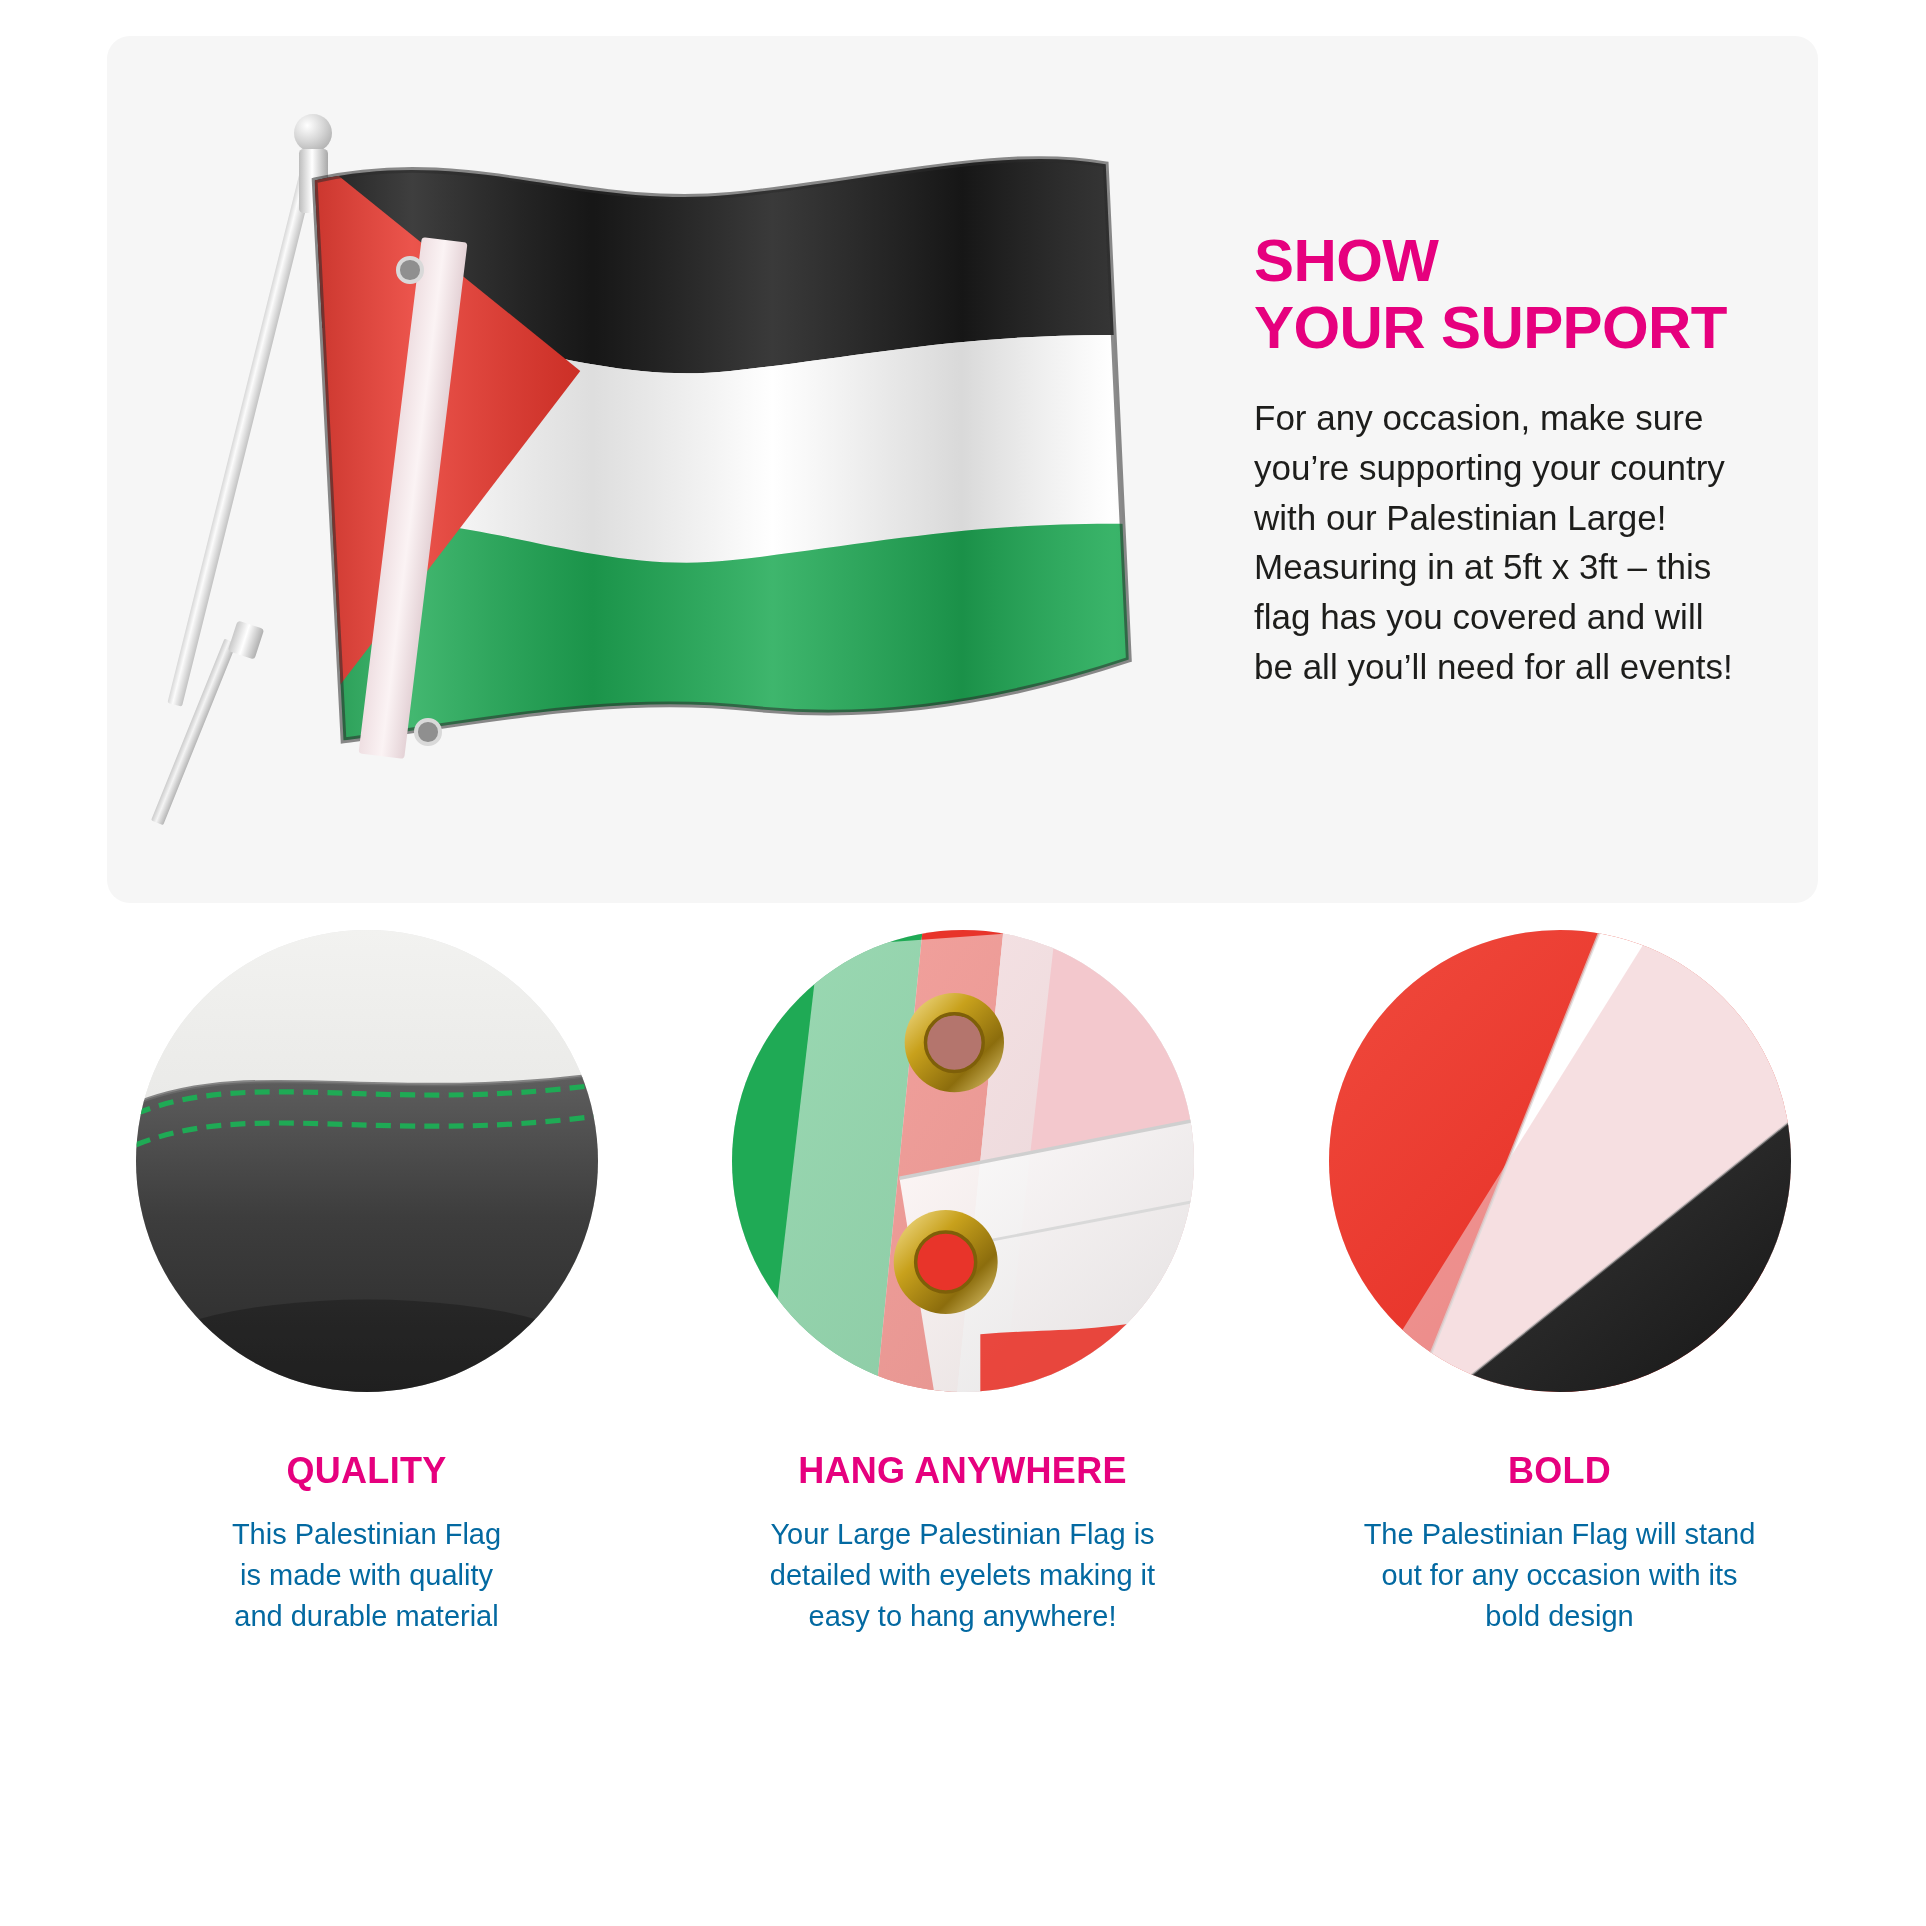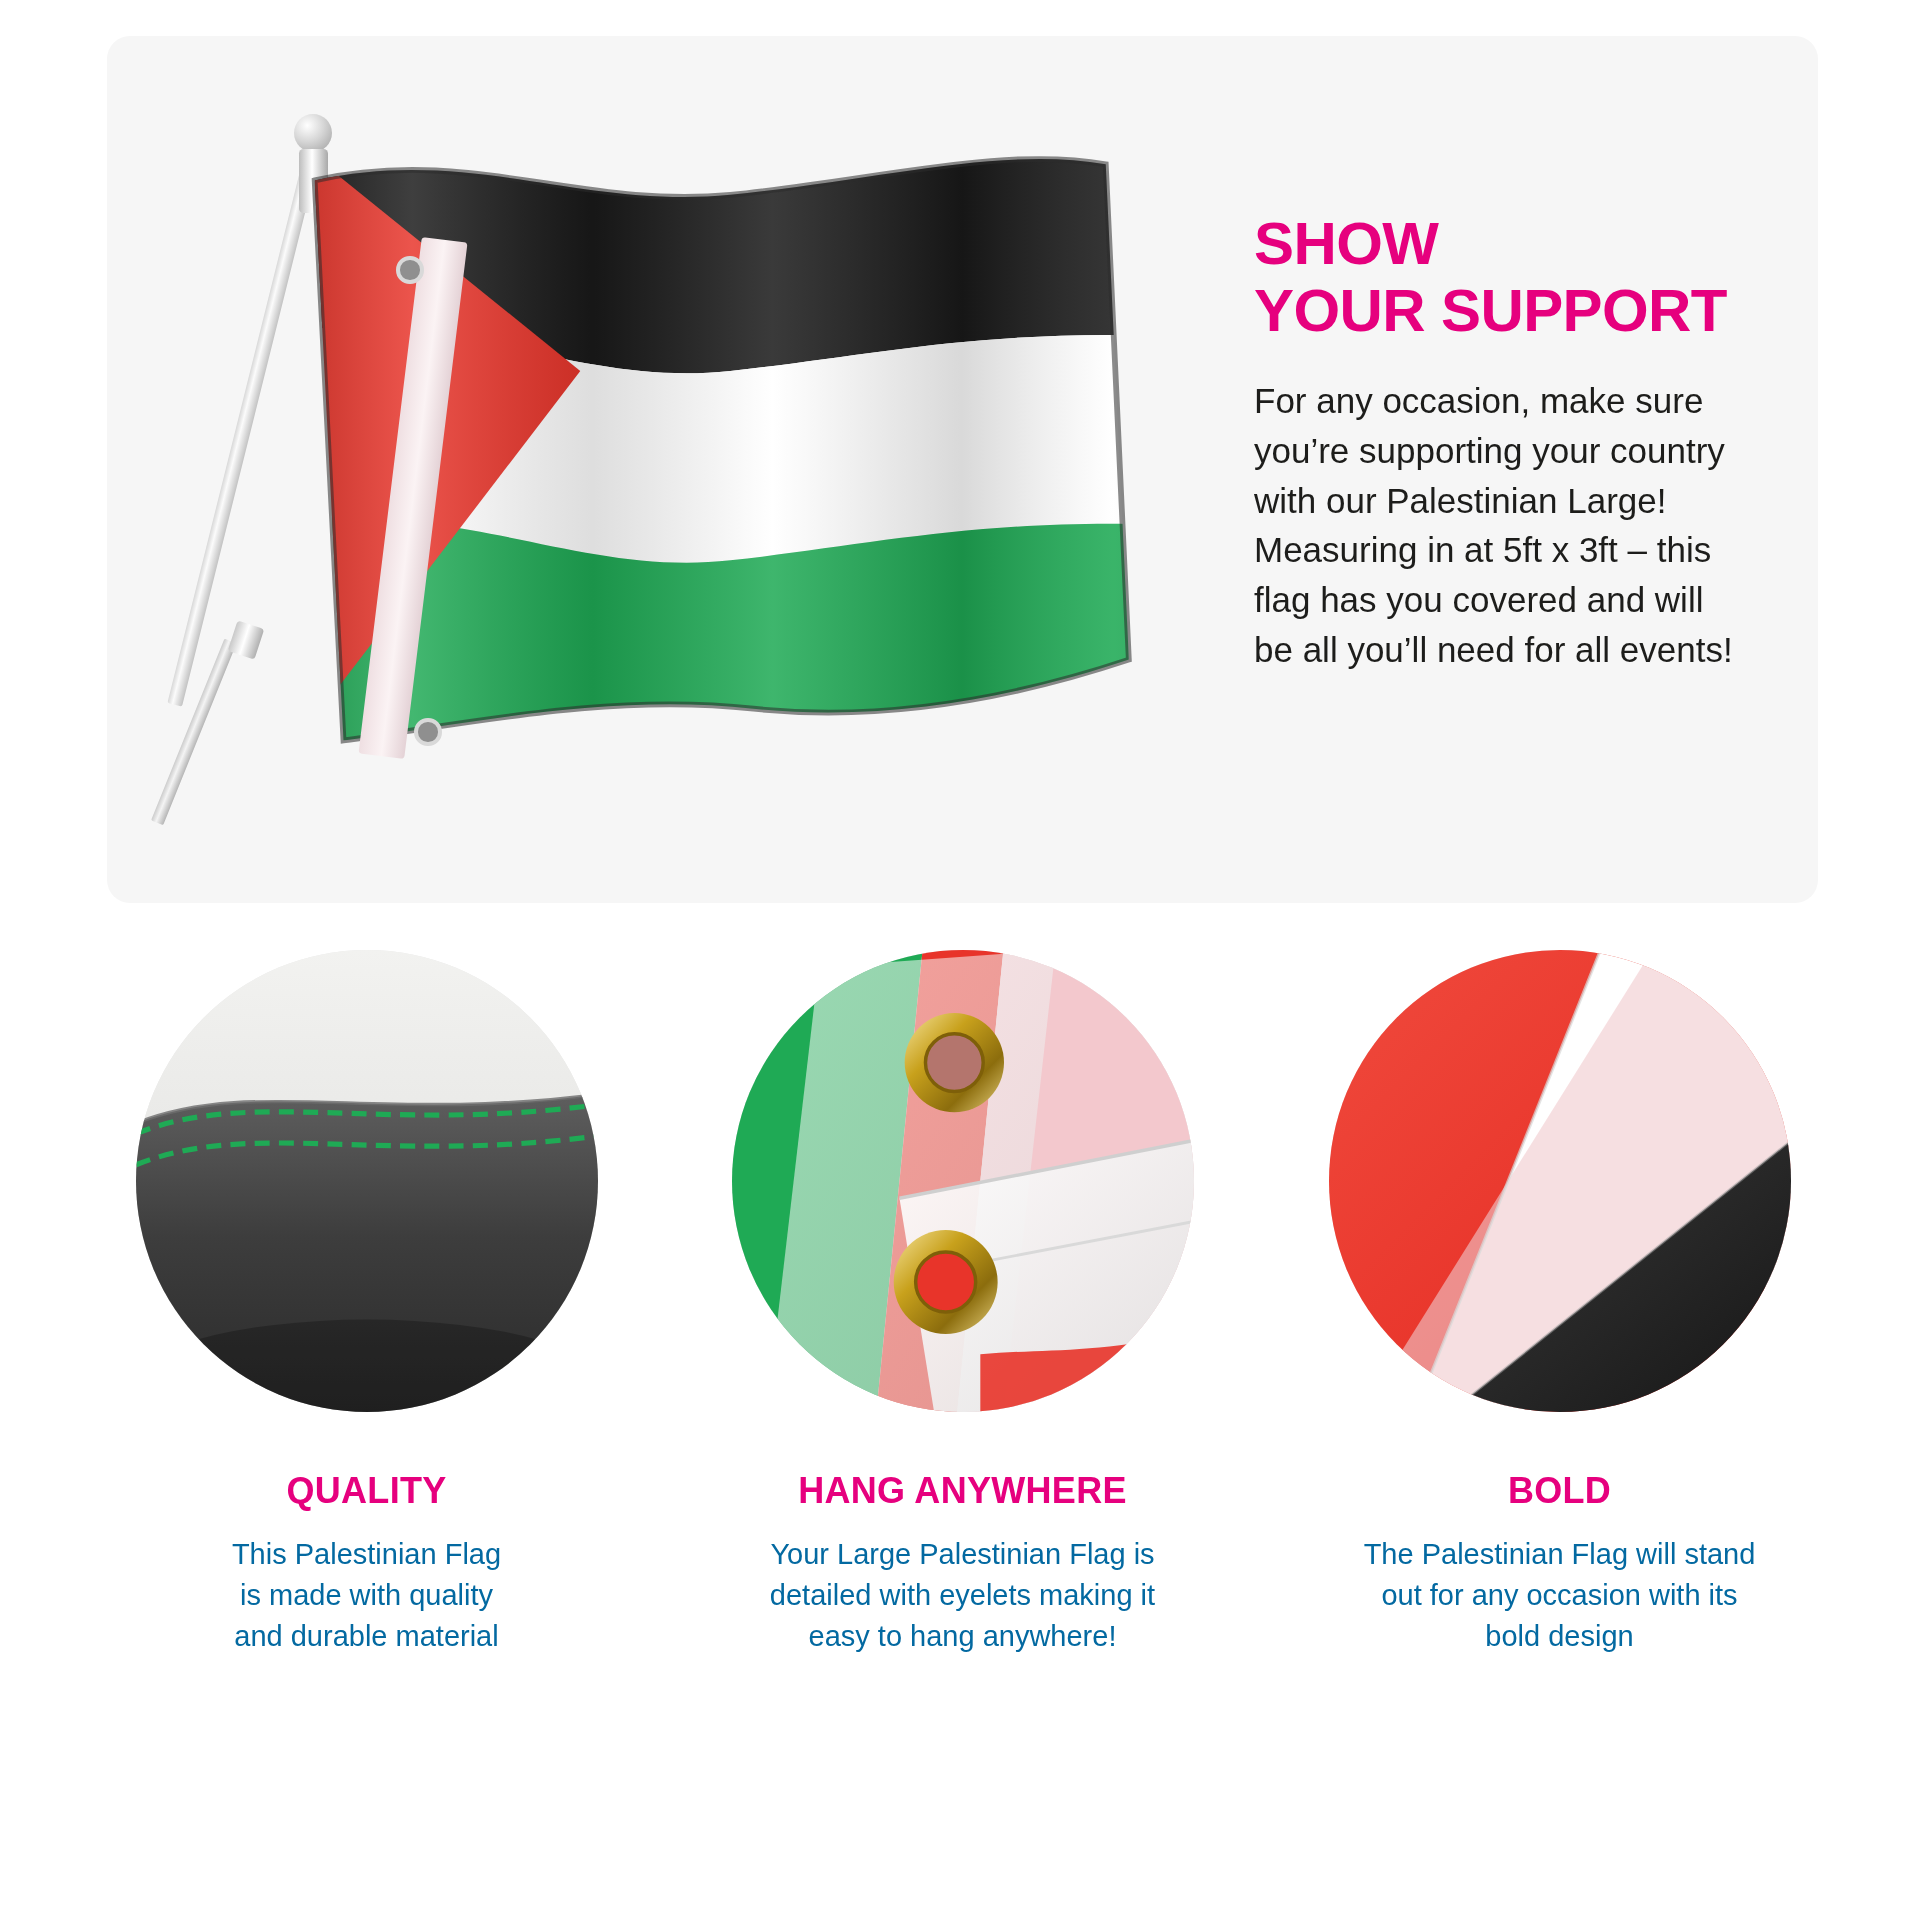--- a/index.html
+++ b/index.html
@@ -33,21 +33,21 @@
     left: 0px;
     top: 0px;
     width: 1132px;
     height: 867px;
     overflow: hidden;
   }
 
   .hero-text {
     position: absolute;
     left: 1147px;
-    top: 174px;
+    top: 191px;
     width: 532px;
   }
 
   .headline {
     color: #e6007e;
     font-weight: bold;
     font-size: 60px;
     line-height: 1.12;
     letter-spacing: -0.6px;
     margin: 0 0 32px 0;
@@ -153,21 +153,21 @@
     height: 19.6px;
     border-radius: 50%;
     background: #8f8f8f;
     border: 4.6px solid #d9d9d9;
   }
 
   
   .features {
     position: absolute;
     left: 0;
-    top: 950px;
+    top: 930px;
     width: 1926px;
     height: 924px;
   }
   .feature {
     position: absolute;
     top: 0;
     width: 583px;
     text-align: center;
   }
   .feature.f1 { left: 75px; }

